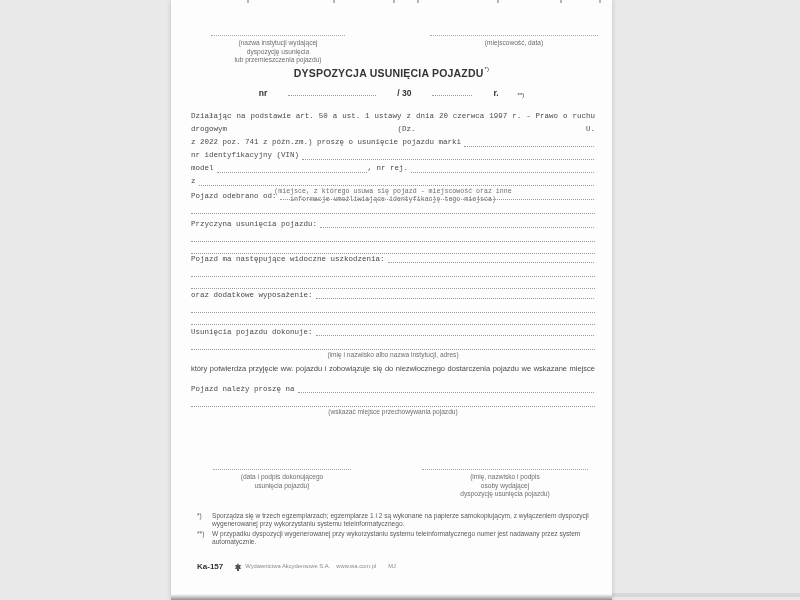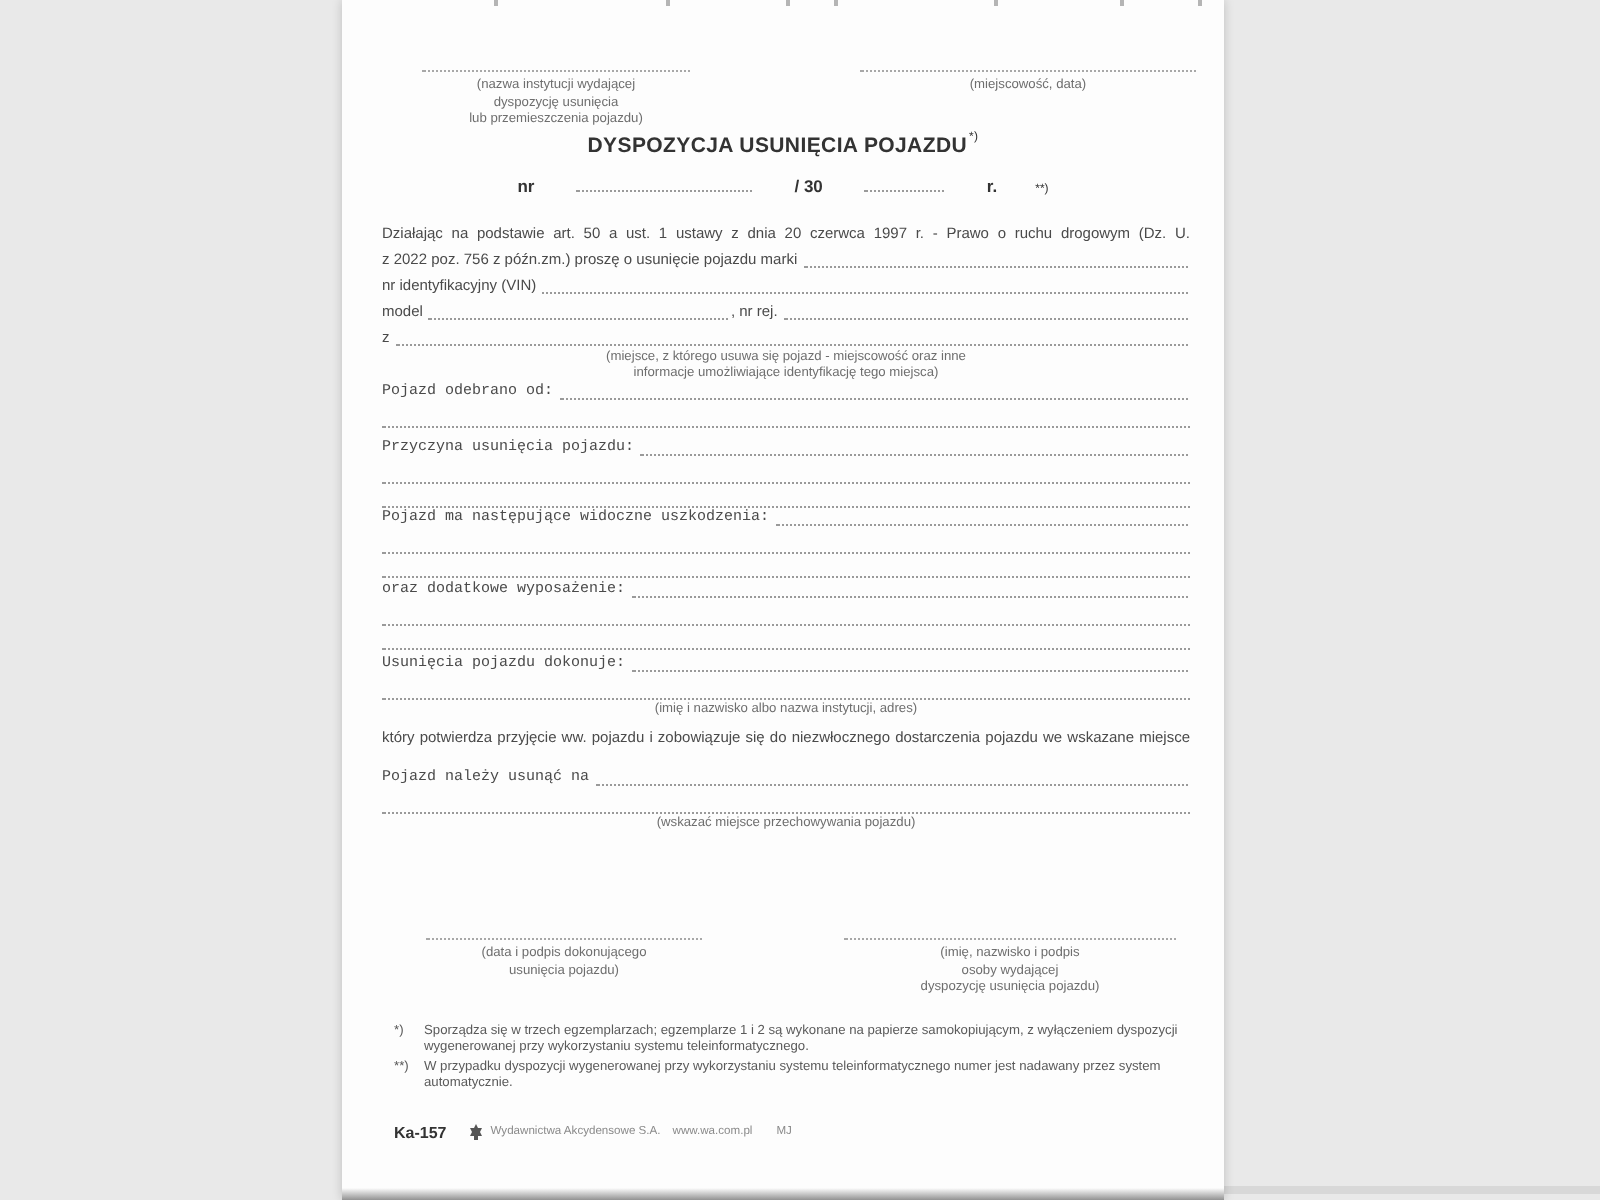--- a/index.html
+++ b/index.html
@@ -36,21 +36,21 @@
   .title{position:absolute;top:66px;left:0;right:0;text-align:center;
          font-size:10.5px;font-weight:bold;color:#333;letter-spacing:0.2px;}
   .title sup{font-size:6px;font-weight:normal;vertical-align:6px;margin-left:1px;}
   .nrline{position:absolute;top:88px;left:0;right:0;display:flex;justify-content:center;
           align-items:flex-end;font-size:8.5px;font-weight:bold;color:#333;gap:17px;}
   .nrline .d1{width:88px;border-bottom:1px dotted #9a9a9a;margin:0 4px 2px 4px;}
   .nrline .d2{width:40px;border-bottom:1px dotted #9a9a9a;margin:0 4px 2px 4px;}
   .nrline sup{font-size:6px;font-weight:normal;vertical-align:5px;margin-left:2px;}
 
   
-  .para{position:absolute;top:110px;left:20px;right:17px;}
+  .para{position:absolute;top:110px;left:20px;right:17px;font-family:Liberation Mono, monospace;}
   .jline{font-size:7.5px;color:#4a4a4a;line-height:13px;text-align:justify;text-align-last:justify;}
   .row{display:flex;align-items:flex-end;font-size:7.5px;color:#4a4a4a;line-height:13px;}
   .row .dots{flex:1;border-bottom:1px dotted #9a9a9a;margin:0 1px 2px 3px;}
   .row .dots.fixed{flex:0 0 150px;}
   .fullline{border-bottom:1px dotted #9a9a9a;height:11px;}
   .sect{position:absolute;left:20px;right:17px;}
   .sect .row{line-height:12px;font-family:Liberation Mono, monospace;}
   .ccap{font-size:6.6px;color:#6e6e6e;line-height:8px;text-align:center;}
 
   
@@ -107,21 +107,21 @@
     <span class="d1"></span>
     <span>/ 30</span>
     <span class="d2"></span>
     <span>r.</span>
     <sup>**)</sup>
   </div>
 
   <div class="para">
     <div class="jline">Działając na podstawie art. 50 a ust. 1 ustawy z dnia 20 czerwca 1997 r. - Prawo o ruchu drogowym (Dz. U.</div>
     <div class="row">
-      <span>z 2022 poz. 756 z późn.zm.) proszę o usunięcie pojazdu marki</span>
+      <span>z 2022 poz. 741 z późn.zm.) proszę o usunięcie pojazdu marki</span>
       <span class="dots"></span>
     </div>
     <div class="row">
       <span>nr identyfikacyjny (VIN)</span>
       <span class="dots"></span>
     </div>
     <div class="row">
       <span>model</span>
       <span class="dots fixed"></span>
       <span>, nr rej.</span>
@@ -176,21 +176,21 @@
       <span class="dots"></span>
     </div>
     <div class="fullline"></div>
     <div class="fullline"></div>
   </div>
 
   <div class="sect jline" style="top:362px">który potwierdza przyjęcie ww. pojazdu i zobowiązuje się do niezwłocznego dostarczenia pojazdu we wskazane miejsce</div>
 
   <div class="sect" style="top:383px">
     <div class="row">
-      <span>Pojazd należy usunąć na</span>
+      <span>Pojazd należy proszę na</span>
       <span class="dots"></span>
     </div>
     <div class="fullline"></div>
     <div class="ccap" style="margin-top:1px">(wskazać miejsce przechowywania pojazdu)</div>
   </div>
 
   <div class="sigs">
     <div class="sig-left">
       <div class="topline"></div>
       <div class="cap">(data i podpis dokonującego</div>

